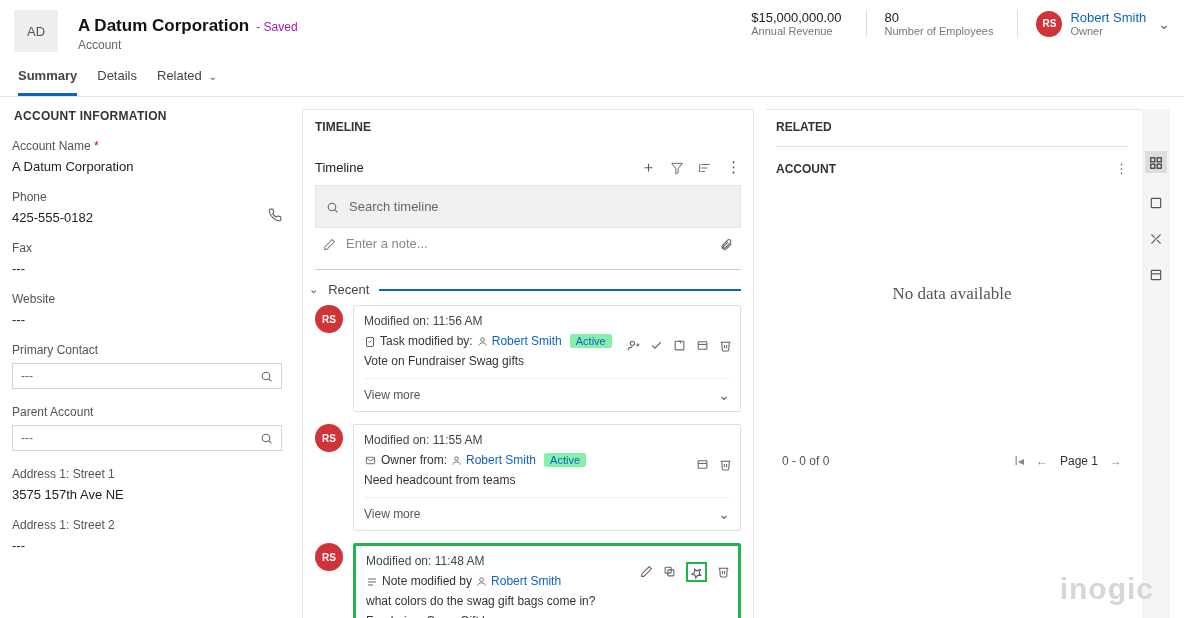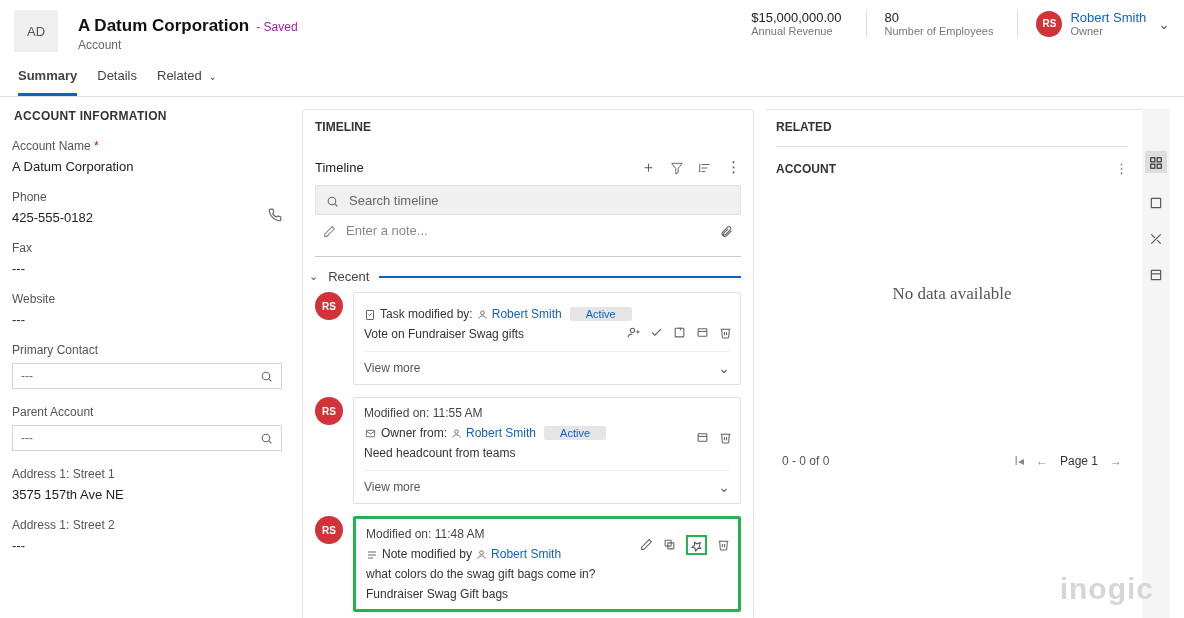--- a/index.html
+++ b/index.html
@@ -40,35 +40,35 @@
   .fld-row { display: flex; justify-content: space-between; align-items: center; }
   .lookup-box { margin-top: 6px; height: 26px; border: 1px solid #d4d4d4; background: #fff; display: flex; align-items: center; justify-content: space-between; padding: 0 8px; font-size: 12px; color: #666; }
   .icon-c { color: #666; }
 
   
   .col-mid { width: 452px; border: 1px solid #e6e6e6; border-radius: 2px; padding: 10px 12px 12px 12px; position: relative; }
   .mid-head { font-size: 12px; font-weight: 600; color: #333; }
   .tl-titlebar { display: flex; justify-content: space-between; align-items: center; margin-top: 24px; }
   .tl-title { font-size: 13px; color: #222; }
   .tl-tools { display: flex; gap: 14px; color: #555; font-size: 15px; }
-  .tl-search { margin-top: 8px; height: 30px; background: #f0f0f0; border: 1px solid #e4e4e4; display: flex; align-items: center; gap: 10px; padding: 0 10px; font-size: 13px; color: #666; }
+  .tl-search { margin-top: 8px; height: 43px; background: #f0f0f0; border: 1px solid #e4e4e4; display: flex; align-items: center; gap: 10px; padding: 0 10px; font-size: 13px; color: #666; }
   .tl-note { margin-top: 8px; height: 34px; border-bottom: 1px solid #ccc; display: flex; align-items: flex-start; gap: 10px; padding: 0 8px; font-size: 13px; color: #888; }
   .tl-note .attach { margin-left: auto; }
   .recent-row { display: flex; align-items: center; gap: 10px; margin: 12px 0 8px -6px; }
   .recent-chev { font-size: 11px; color: #555; }
   .recent-lbl { font-size: 13px; color: #444; }
   .recent-line { flex: 1; height: 2px; }
   
   .card-wrap { display: flex; gap: 10px; margin-bottom: 12px; }
   .mini-ava { width: 28px; height: 28px; border-radius: 50%; background: #d13438; color: #fff; display: flex; align-items: center; justify-content: center; font-size: 10px; font-weight: 600; flex-shrink: 0; }
   .card { flex: 1; border: 1px solid #e0e0e0; border-radius: 2px; padding: 8px 10px 8px 10px; position: relative; }
   .card-line1 { font-size: 12px; color: #444; }
   .card-line2 { font-size: 12px; color: #333; margin-top: 6px; display: flex; align-items: center; gap: 4px; flex-wrap: wrap; }
   .card-line2 .userlink { color: #0f62c0; }
-  .card-line2 .badge { background: #e5e5e5; color: #0f62c0; font-size: 11px; padding: 1px 16px; border-radius: 2px; margin-left: 4px; }
+  .card-line2 .badge { background: #86efac; color: #0f62c0; font-size: 11px; padding: 1px 6px; border-radius: 2px; margin-left: 4px; }
   .card-text { font-size: 12px; color: #333; margin-top: 6px; }
   .card-actions { position: absolute; right: 8px; top: 30px; display: flex; gap: 10px; color: #666; font-size: 14px; }
   .view-row { display: flex; justify-content: space-between; align-items: center; margin-top: 10px; border-top: 1px solid #eee; padding-top: 8px; font-size: 12px; color: #555; }
   .view-row .vchev { font-size: 14px; color: #666; }
 
   .highlighted-card { border: 3px solid #24b44e; }
   .pin-highlight { border: 2px solid #24b44e; padding: 0px 2px; }
 
   
   .col-right { width: 404px; padding-right: 0; display: flex; }
@@ -222,20 +222,21 @@
 
     <div class="recent-row">
       <span class="recent-chev">⌄</span>
       <span class="recent-lbl">Recent</span>
       <div class="recent-line" style="background:linear-gradient(to right,#0f62c0 0%,#0f62c0 100%);"></div>
     </div>
 
     <div class="card-wrap">
       <div class="mini-ava">RS</div>
       <div class="card">
+        <div class="card-line1">Modified on: 11:56 AM</div>
         <div class="card-line2">
           <span><svg width="12" height="12" viewBox="0 0 24 24" fill="none" stroke="#666" stroke-width="2">
                 <rect x="5" y="3" width="14" height="18" rx="1"></rect>
                 <polyline points="9 11 11 13 15 9"></polyline>
               </svg></span>
           <span>Task modified by:</span>
           <span><svg width="11" height="11" viewBox="0 0 24 24" fill="none" stroke="#666" stroke-width="2">
                 <circle cx="12" cy="8" r="4"></circle>
                 <path d="M4 21c0-4 4-6 8-6s8 2 8 6"></path>
               </svg></span>

